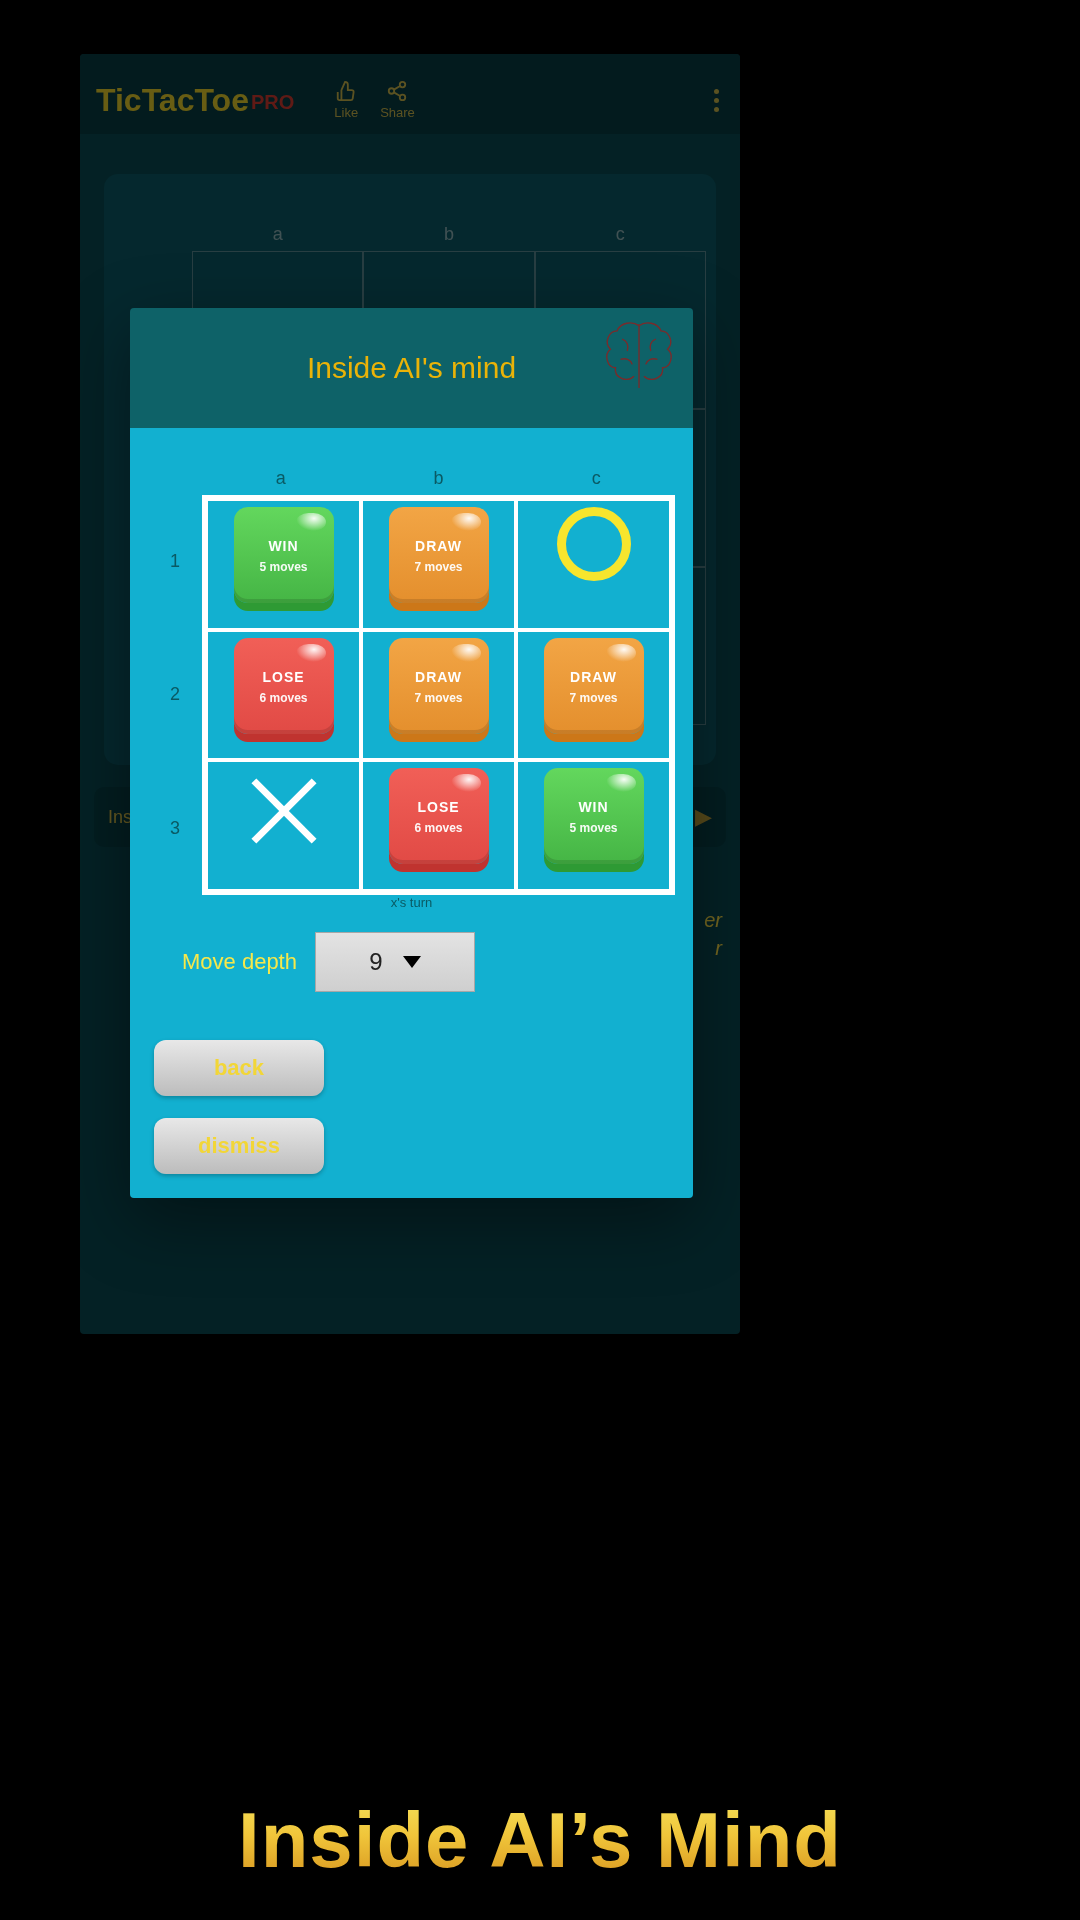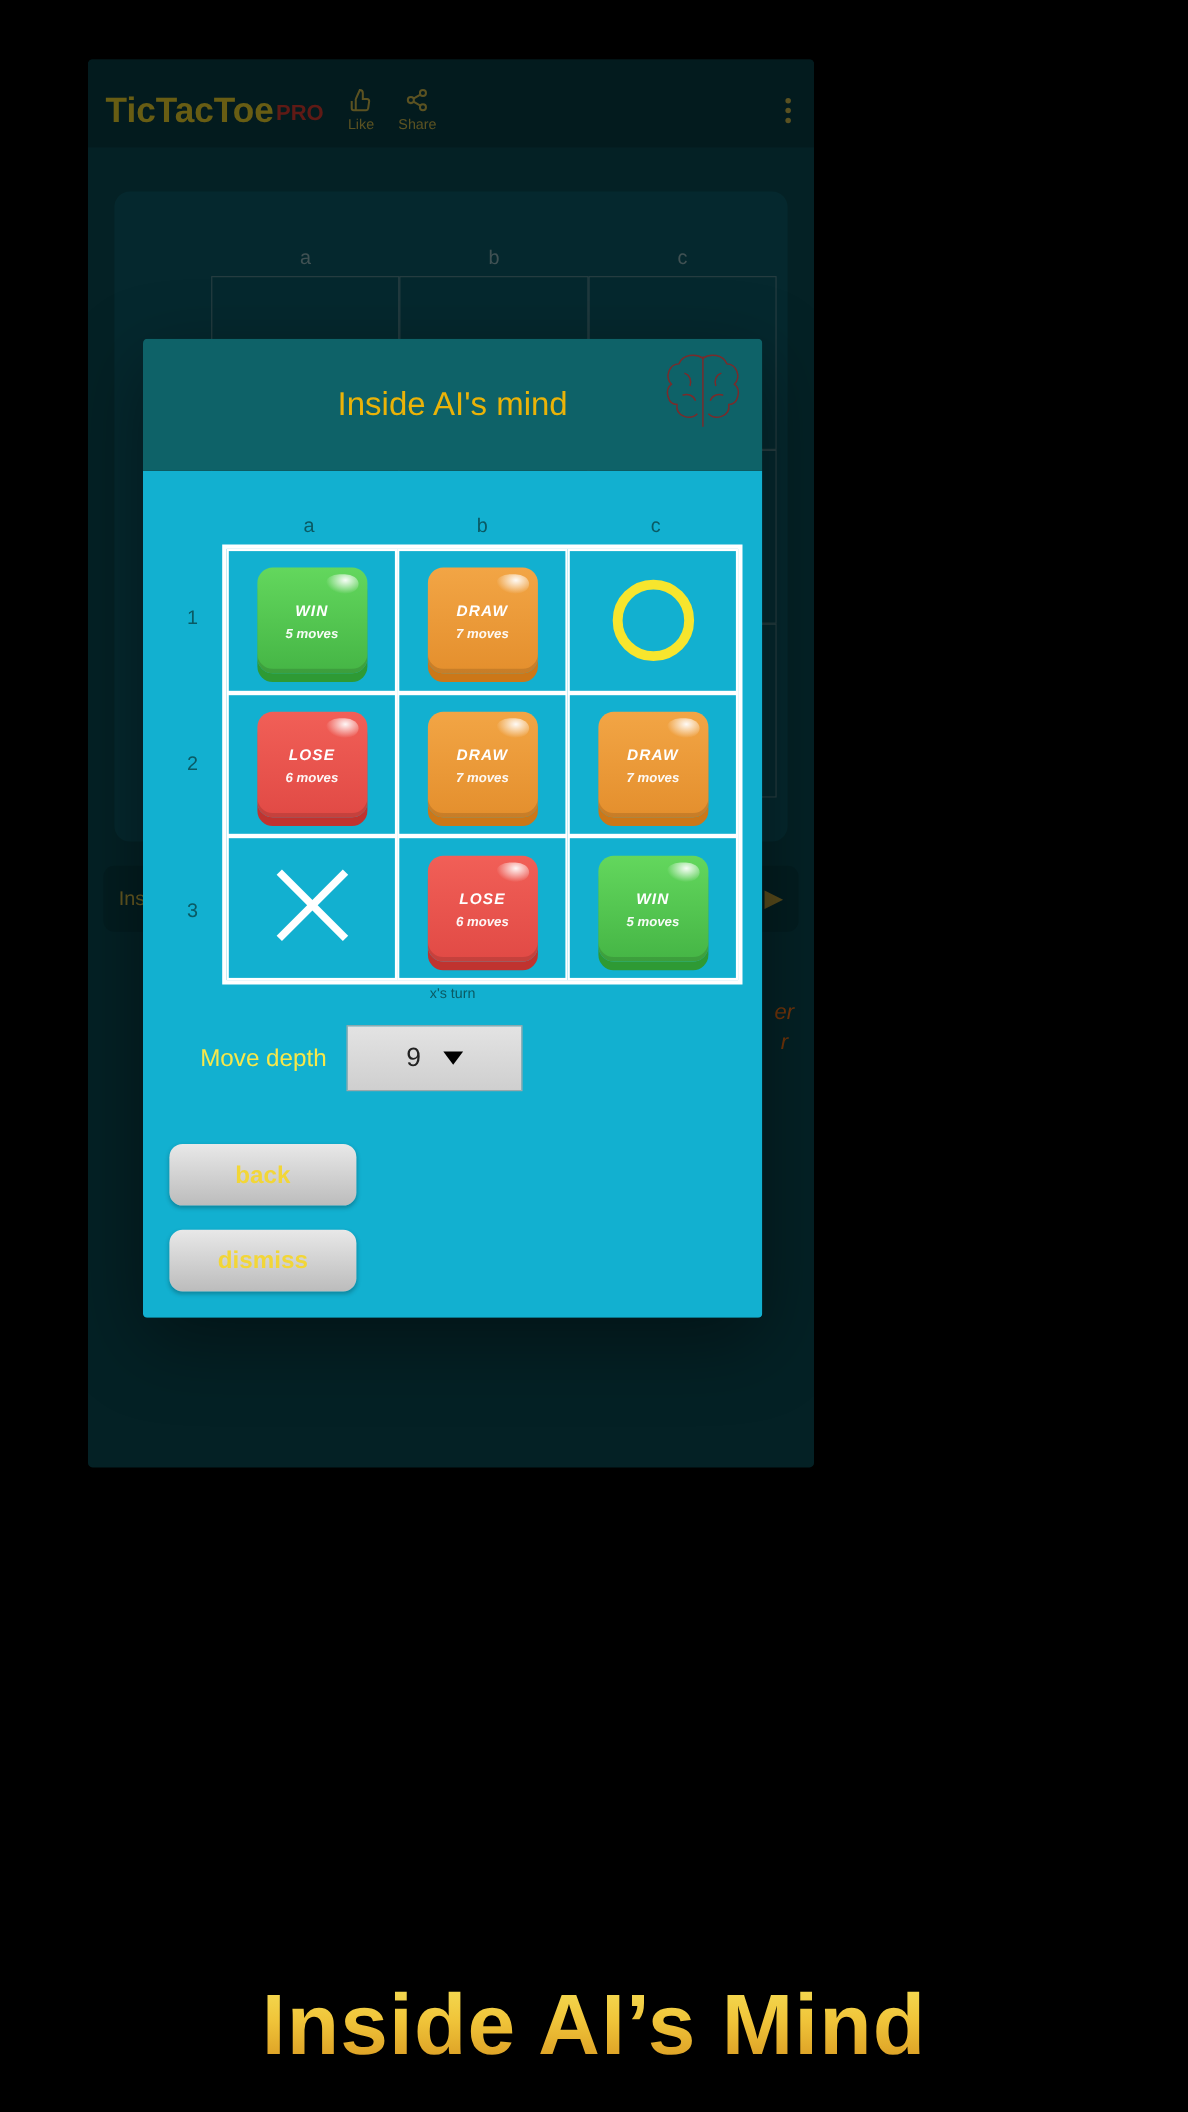--- a/index.html
+++ b/index.html
@@ -17,21 +17,21 @@
     overflow: hidden;
     z-index: 1;
   }
 
   .topbar {
     height: 80px;
     display: flex;
     align-items: center;
     padding: 12px 12px 0 16px;
     background: #083c44;
-    gap: 2px;
+    gap: 20px;
   }
   .logo { display: flex; align-items: baseline; font-weight: 700; }
   .logo-main { color: #e7ce2b; font-size: 32px; }
   .logo-pro  { color: #d33a2f; font-size: 20px; font-weight: 800; margin-left: 2px; position: relative; top: -2px; }
 
   .topbar-actions { display: flex; gap: 22px; margin-left: 20px; }
   .topbar-btn { display: flex; flex-direction: column; align-items: center; color: #c9b54a; font-size: 13px; gap: 3px; }
   .topbar-btn svg { width: 22px; height: 22px; stroke: #c9b54a; fill: none; stroke-width: 2; }
 
   .dots { margin-left: auto; width: 24px; display: flex; flex-direction: column; align-items: center; gap: 4px; }
@@ -117,21 +117,21 @@
   .mini-grid-wrap { display:flex; align-items:stretch; }
   .mini-rows { width:54px; display:flex; flex-direction:column; }
   .mini-rows div { flex:1; display:flex; align-items:center; justify-content:center; color:#0a5a64; font-size:18px; font-weight:500;}
 
   .mini-grid {
     flex:1;
     border:4px solid #fff;
     display:grid; grid-template-columns:repeat(3,1fr); grid-template-rows:repeat(3,1fr);
     height: 400px;
   }
-  .mini-cell { border:2px solid #fff; display:flex; align-items:center; justify-content:center; padding:6px;font-style:italic; }
+  .mini-cell { border:2px solid #fff; display:flex; justify-content:center; padding:6px; }
 
   .tile {
     width: 100px; height: 96px;
     border-radius: 14px;
     display:flex; flex-direction:column; align-items:center; justify-content:center;
     color:#fff; font-weight:700;
     position:relative;
     box-shadow: inset 0 -10px 0 rgba(0,0,0,.15);
   }
   .tile::before {
@@ -246,21 +246,21 @@
           <div class="bg-cell"></div>
       </div>
     </div>
   </div>
 
   <div class="ins-bar">
     <span>Ins</span>
     <span class="arrow">▶</span>
   </div>
 
-  <div style="position:absolute; right:18px; top:852px; color:#f97316; font-style:italic; font-size:20px; text-align:center; line-height:28px;">
+  <div style="position:absolute; right:18px; top:852px; color:#fde047; font-style:italic; font-size:20px; text-align:right; line-height:28px;">
     <div>er</div>
       <div>r</div>
   </div>
 
 </div>
 
 <div class="dim-overlay"></div>
 
 <div class="modal">
   <div class="modal-header">

